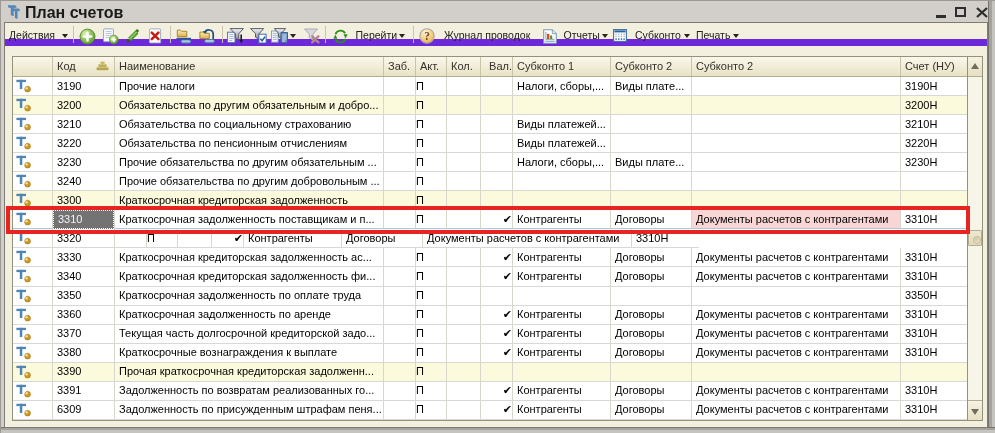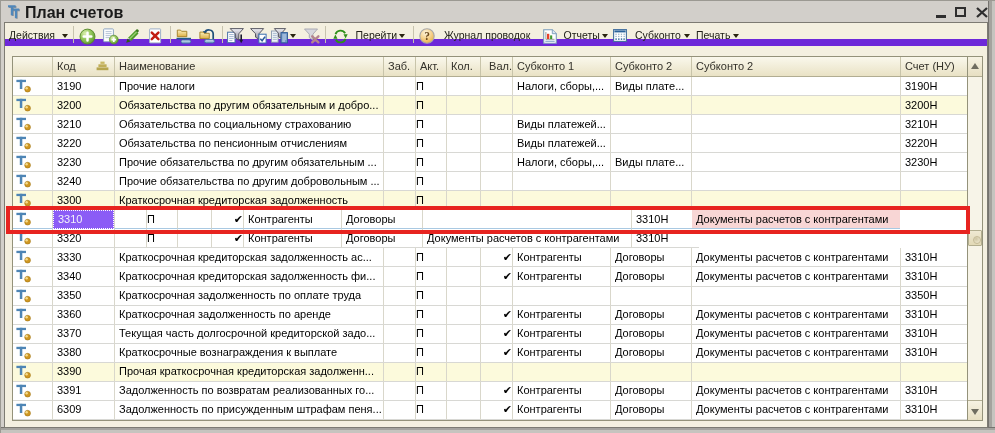--- a/index.html
+++ b/index.html
@@ -42,21 +42,21 @@
 .c.s2{width:81px}
 .c.s3{width:209px}
 .c.nu{width:67px;border-right:none}
 .ticon{position:absolute;left:3px;top:1px}
 
 #sbar{left:967px;top:56px;width:16px;height:365px;border:1px solid #94927a;border-left:1px solid #94927a;background:#f7f4e8}
 .sbtn{position:absolute;left:0;width:14px;background:linear-gradient(#f6f2e2,#e7dfc2);border-bottom:1px solid #b1ad92}
 #sthumb{position:absolute;left:0;top:173px;width:14px;height:16px;background:linear-gradient(#efe9d2,#e2d9b6);border:1px solid #b3ae8f;border-radius:1px}
 #sthumb:after{content:"";position:absolute;left:3.5px;top:4.5px;width:6px;height:6px;border-radius:50%;background:radial-gradient(circle at 35% 30%,#cfc6a2,#e9e2c8 70%);border:0.5px solid #c5bb97}
 
-#selcell{left:53px;top:210px;width:61px;height:19px;background:#8b5cf6;border:1px dotted #fff;color:#f2f2fa;padding:2px 0 0 4px}
+#selcell{left:53px;top:210px;width:61px;height:19px;background:#737373;border:1px dotted #fff;color:#f2f2fa;padding:2px 0 0 4px}
 #pinkcell{left:692px;top:210px;width:208px;height:19px;background:#f8d6d5;padding:2.5px 0 0 4px;border-bottom:1px solid #a9c9e2}
 #redbox{left:6px;top:206px;width:964px;height:28px;border:4px solid #e72420}
 .sort{display:inline-block;margin-left:20px;position:relative;top:1px}
 </style></head>
 <body>
 <div class="abs" id="frameR"></div>
 <div class="abs" id="frameB"></div>
 <div class="abs" id="frameT"></div>
 <div class="abs" id="frameL"></div>
 <div class="abs" id="title"></div>
@@ -373,20 +373,21 @@
 <div class="row sel">
         <div class="c i">
           <span class="ticon"><svg width="16" height="16" viewBox="0 0 16 16">
               <rect x="0.4" y="1.8" width="9.6" height="2.3" fill="#4e85b5"></rect>
               <rect x="3.8" y="1.8" width="2.5" height="9.2" fill="#4e85b5"></rect>
               <circle cx="11.6" cy="11.2" r="2.9" fill="#cf9722" stroke="#9a7014" stroke-width="0.5"></circle>
               <circle cx="10.6" cy="10.2" r="1.2" fill="#f6dc8e"></circle>
             </svg></span>
         </div>
         <div class="c code"></div>
+        <div class="c nm">Краткосрочная задолженность поставщикам и п...</div>
         <div class="c zab"></div>
         <div class="c akt">П</div>
         <div class="c kol"></div>
         <div class="c val">✔</div>
         <div class="c s1">Контрагенты</div>
         <div class="c s2">Договоры</div>
         <div class="c s3"></div>
         <div class="c nu">3310Н</div>
       </div>
 <div class="row">

